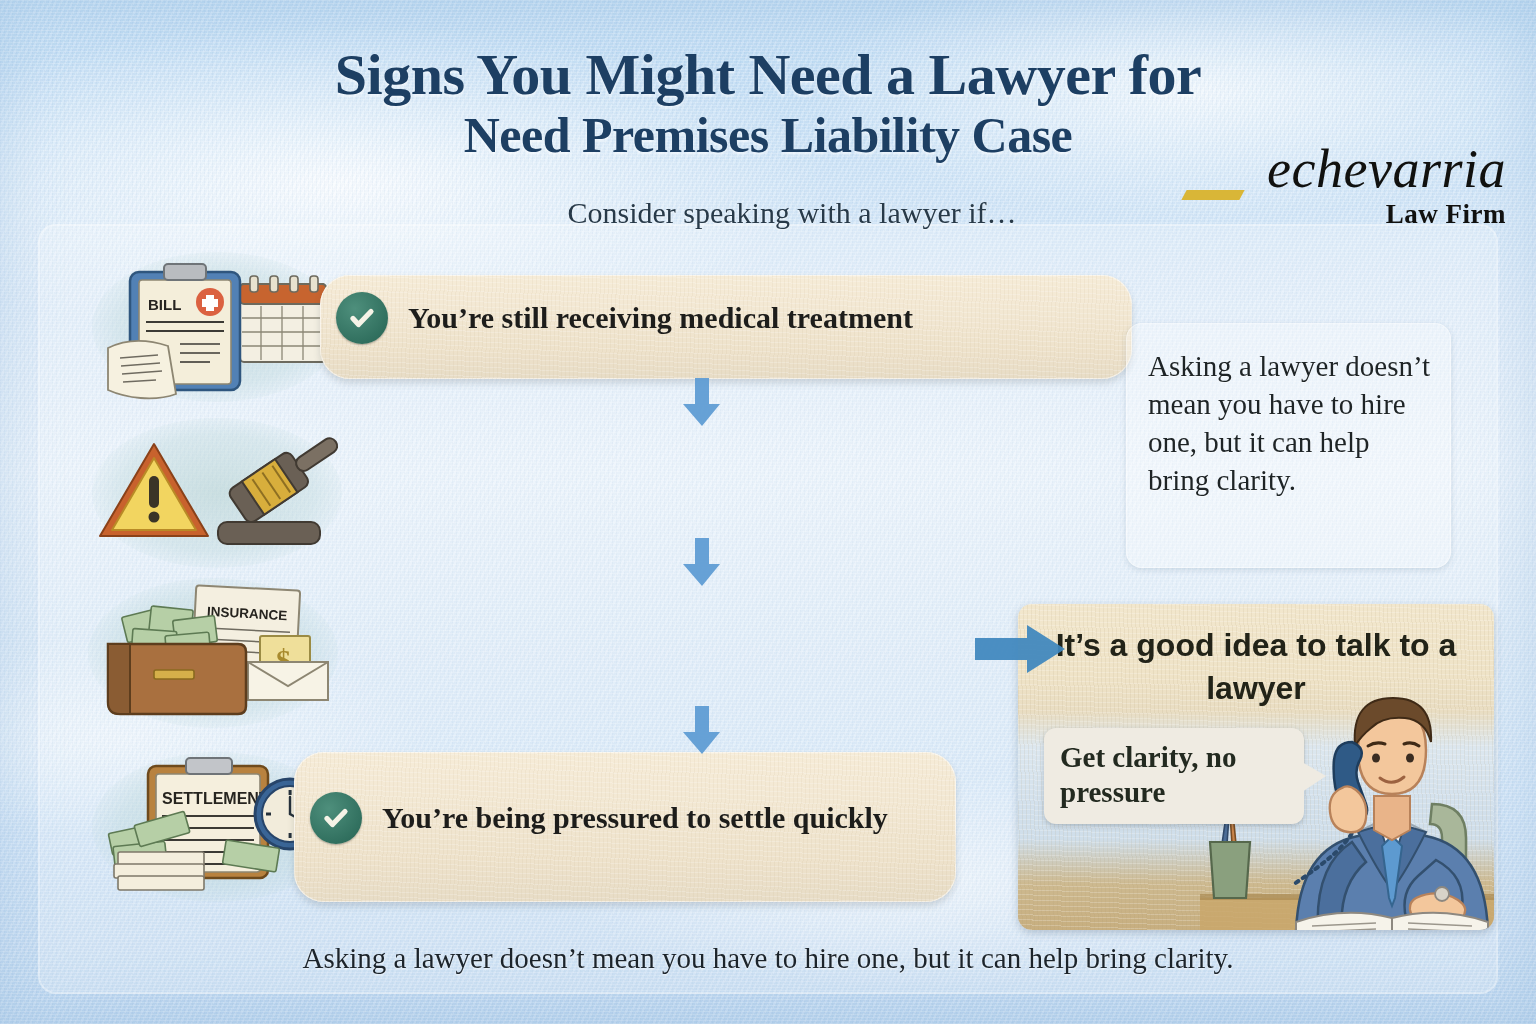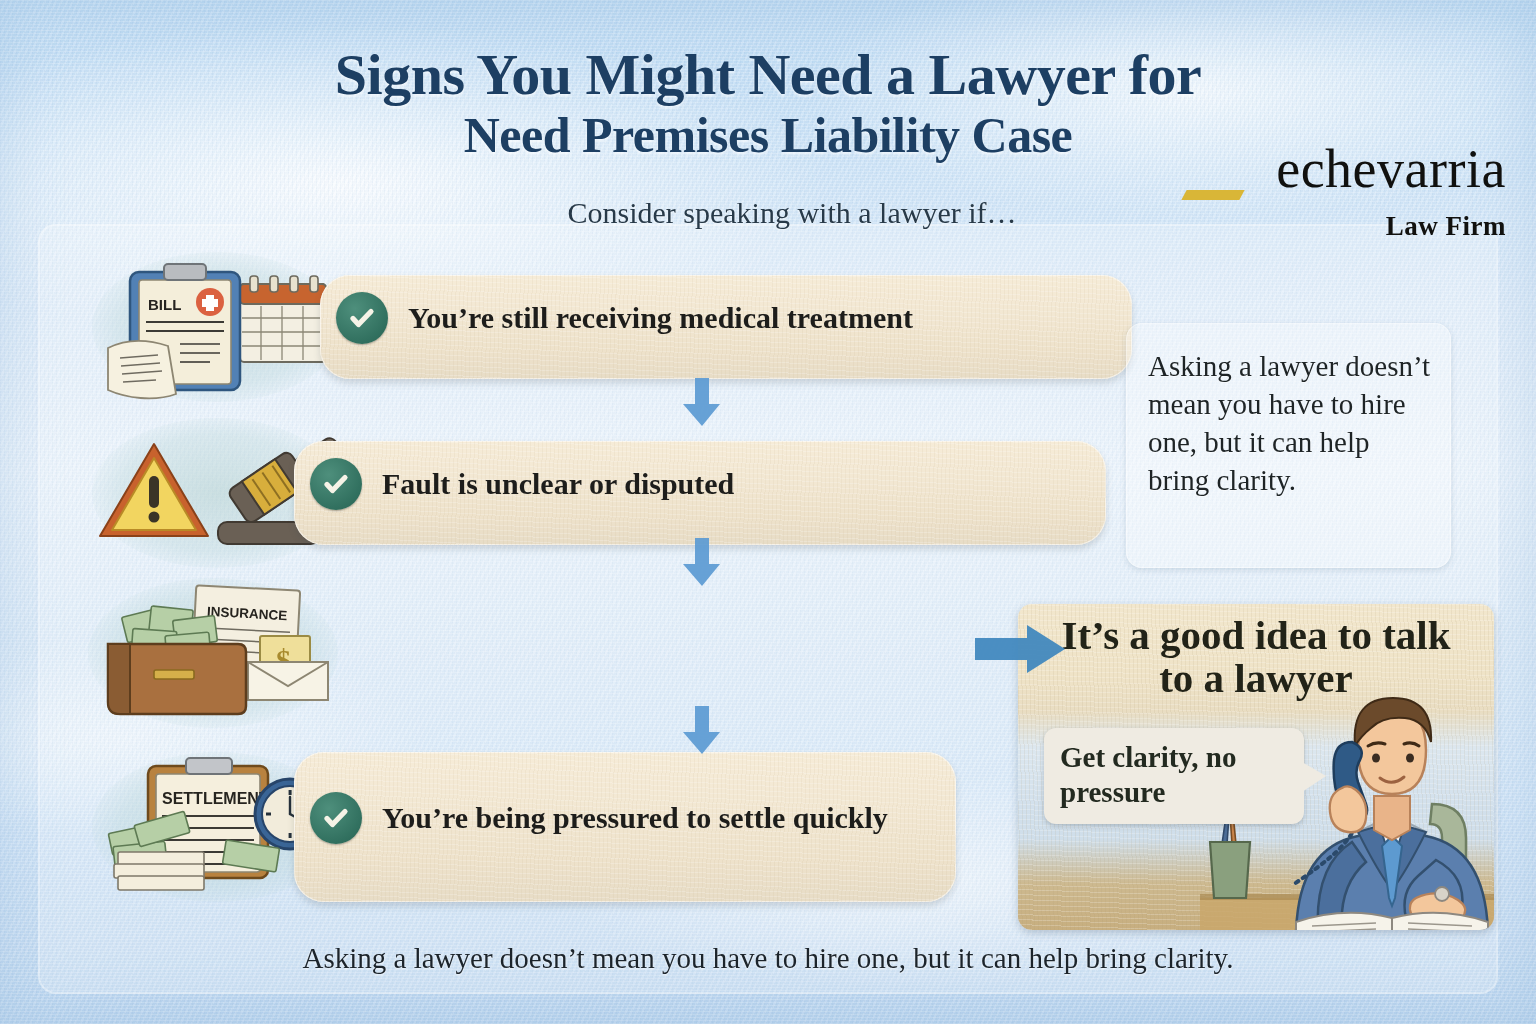--- a/index.html
+++ b/index.html
@@ -46,28 +46,29 @@
     font-family:"Liberation Serif", serif;font-size:30px;color:#283a49;
     text-shadow:0 1px 2px rgba(255,255,255,.75);z-index:5;padding-left:48px;
   }
   .logo{
     position:absolute;right:30px;top:142px;width:330px;text-align:right;z-index:6;
     font-family:"Liberation Serif", serif;
   }
   .logo .brand{
     display:block;font-size:54px;line-height:54px;color:#11110f;font-weight:400;
     letter-spacing:.5px;
+    font-style:italic;
   }
   .logo .slash{
     position:absolute;left:8px;top:48px;width:58px;height:10px;background:#d9b637;
     transform:skewX(-28deg);
   }
   .logo .sub{
     display:block;font-size:27px;line-height:30px;color:#11110f;font-weight:700;
-    margin-top:15px;letter-spacing:.5px;
+    margin-top:3px;letter-spacing:.5px;
   }
 
   
   .frame{
     position:absolute;left:38px;top:224px;width:1460px;height:770px;
     border-radius:18px;background:rgba(255,255,255,.22);
     box-shadow:0 0 0 2px rgba(255,255,255,.30) inset;
     z-index:1;
   }
 
@@ -146,23 +147,23 @@
                #dce7ef 44%,#d2e0ec 62%,#cfdeea 72%,#cdb98f 86%,#c7ae7f 100%);
     box-shadow:0 3px 9px rgba(70,90,110,.28);
   }
   .cta:before{
     content:"";position:absolute;inset:0;pointer-events:none;
     background-image:
       repeating-linear-gradient(88deg, rgba(170,150,110,.12) 0 1px, rgba(255,255,255,0) 1px 4px),
       repeating-linear-gradient(2deg, rgba(255,255,255,.22) 0 1px, rgba(255,255,255,0) 1px 5px);
   }
   .cta-head{
-    position:relative;z-index:3;text-align:center;padding:10px 26px 0 26px;
-    font-family:Liberation Serif, serif;font-weight:700;
-    font-size:41px;line-height:43px;color:#222318;
+    position:relative;z-index:3;text-align:center;padding:20px 26px 0 26px;
+    font-family:Liberation Sans, sans-serif;font-weight:700;
+    font-size:32px;line-height:43px;color:#222318;
   }
   .bubble{
     position:absolute;z-index:3;left:26px;top:124px;width:228px;
     background:#efebe2;border-radius:12px;padding:12px 16px 14px 16px;
     box-shadow:0 2px 5px rgba(60,70,80,.25);
     font-family:"Liberation Serif", serif;font-weight:700;
     font-size:29px;line-height:35px;color:#232a20;
   }
   .bubble:after{
     content:"";position:absolute;right:-22px;top:34px;
@@ -279,28 +280,20 @@
               <rect x="158" y="50" width="40" height="40" fill="#d8ae3c" stroke="#413a32" stroke-width="2"></rect>
               <g stroke="#8e6f22" stroke-width="2">
                   <line x1="168" y1="54" x2="168" y2="86"></line>
                   <line x1="180" y1="54" x2="180" y2="86"></line>
                   <line x1="192" y1="54" x2="192" y2="86"></line>
                 </g>
               <rect x="212" y="62" width="46" height="15" rx="7" fill="#7b7063" stroke="#413a32" stroke-width="2"></rect>
             </g>
           </g>
         </svg>
-      </div>
-      <div class="card">
-        <span class="check">
-          <svg width="30" height="30" viewBox="0 0 30 30">
-              <path d="M6 15.5l5.5 6L24 8.5" fill="none" stroke="#f6f3e7" stroke-width="5.2" stroke-linecap="round" stroke-linejoin="round"></path>
-            </svg>
-        </span>
-        <span class="card-text">Fault is unclear or disputed</span>
       </div>
     </div>
 
     <div class="row row3">
       <div class="art">
         <svg width="250" height="150" viewBox="0 0 250 150">
 
           <g>
             <rect x="106" y="10" width="104" height="86" rx="3" fill="#f4efe0" stroke="#8d8672" stroke-width="2" transform="rotate(3 158 53)"></rect>
             <text x="118" y="40" font-family="Liberation Sans, sans-serif" font-size="13.5" font-weight="700" fill="#26241f" transform="rotate(3 158 53)">INSURANCE</text>

